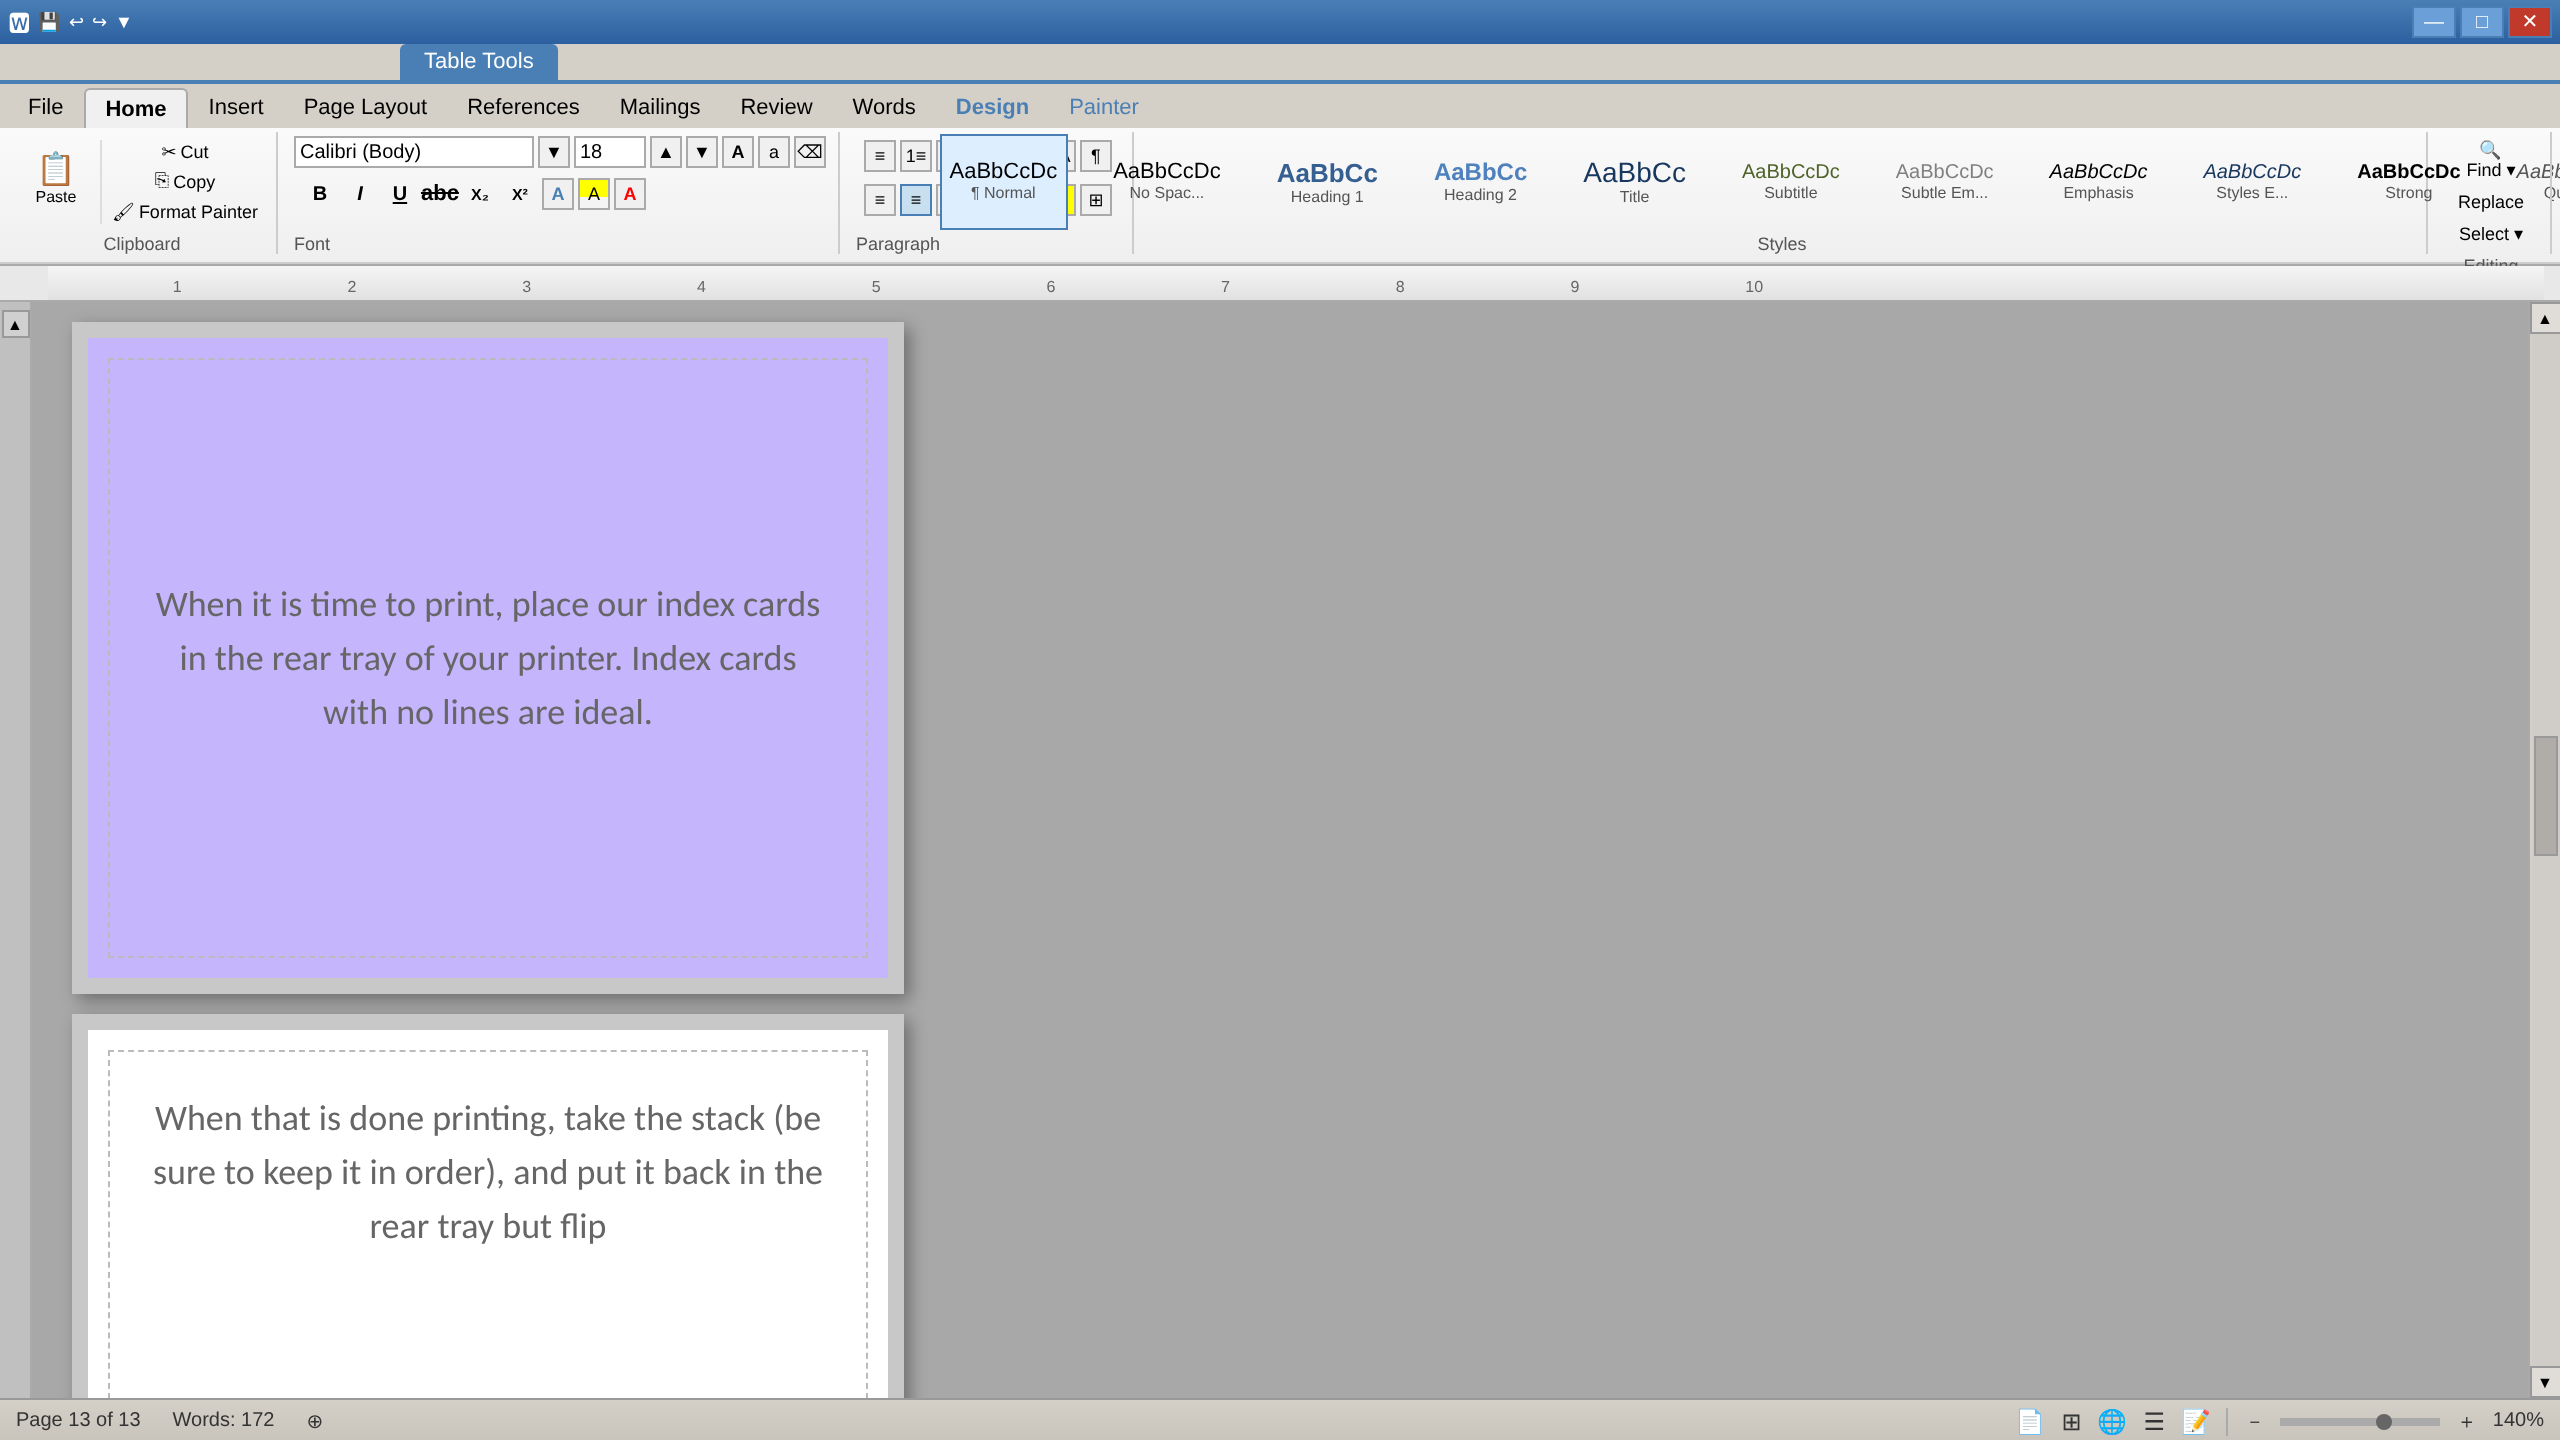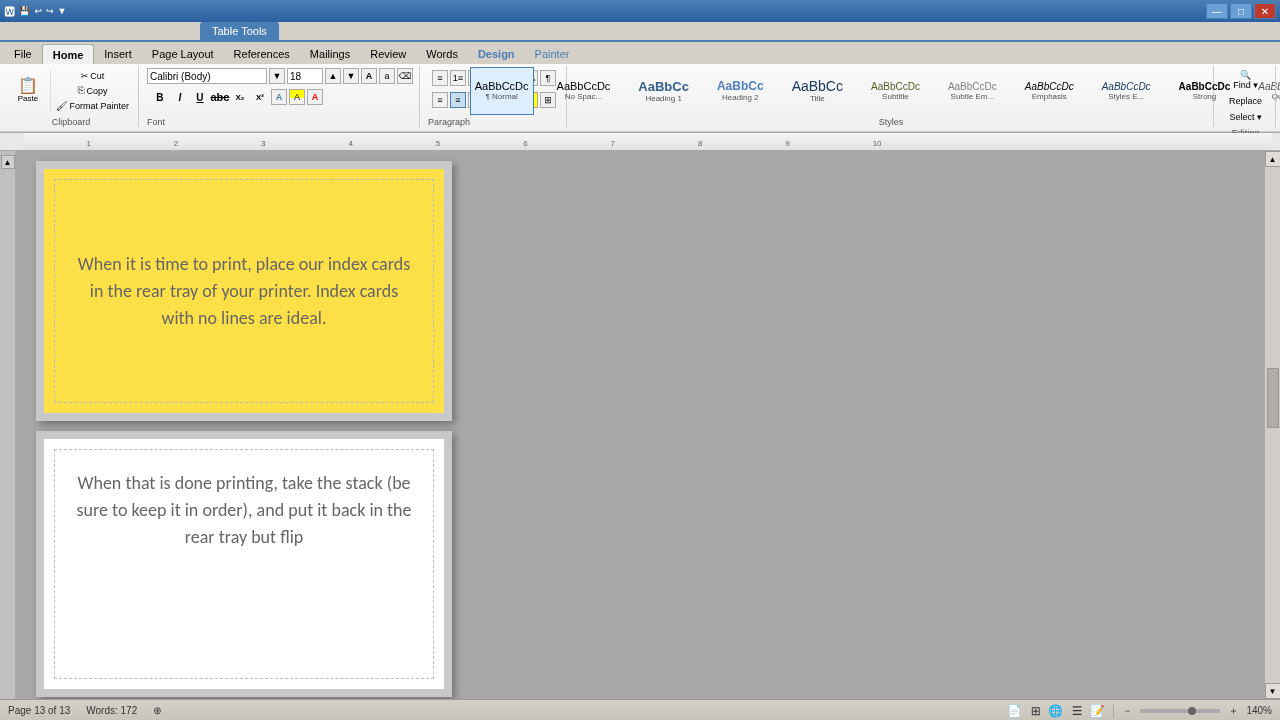--- a/index.html
+++ b/index.html
@@ -539,21 +539,21 @@
 
   <div class="left-panel">
     <div class="left-panel-btn">▲</div>
   </div>
 
   <div class="document-area">
 
     <div class="cards-row">
 
       <div style="background:#c8c8c8; padding: 8px; box-shadow: 3px 3px 8px rgba(0,0,0,0.35);">
-        <div style="background: #fde047; padding: 12px; width: 400px; height: 244px; display: flex; flex-direction: column; position: relative;">
+        <div style="background: #c4b5fd; padding: 12px; width: 400px; height: 320px; display: flex; flex-direction: column; position: relative;">
           <div style="border: 1px dashed #bbb; position: absolute; top: 10px; left: 10px; right: 10px; bottom: 10px; display: flex; align-items: center; justify-content: center; padding: 20px;">
             <p style="font-family: Calibri, sans-serif; font-size: 18px; color: #666; text-align: center; line-height: 1.5; margin:0;">When it is time to print, place our index cards in the rear tray of your printer.  Index cards with no lines are ideal.</p>
           </div>
         </div>
       </div>
 
     </div>
 
     <div class="cards-row">
 

